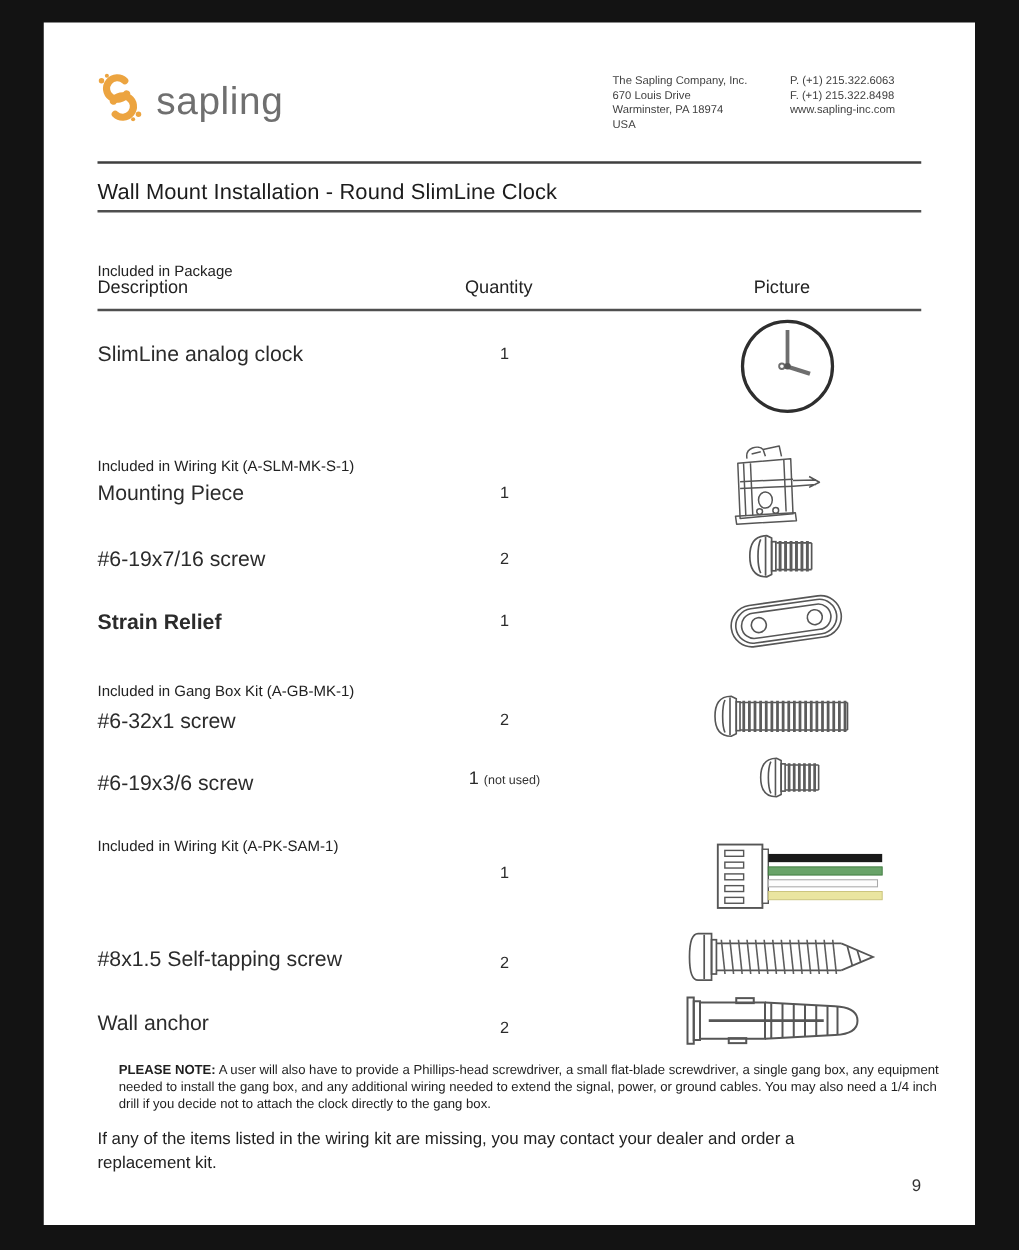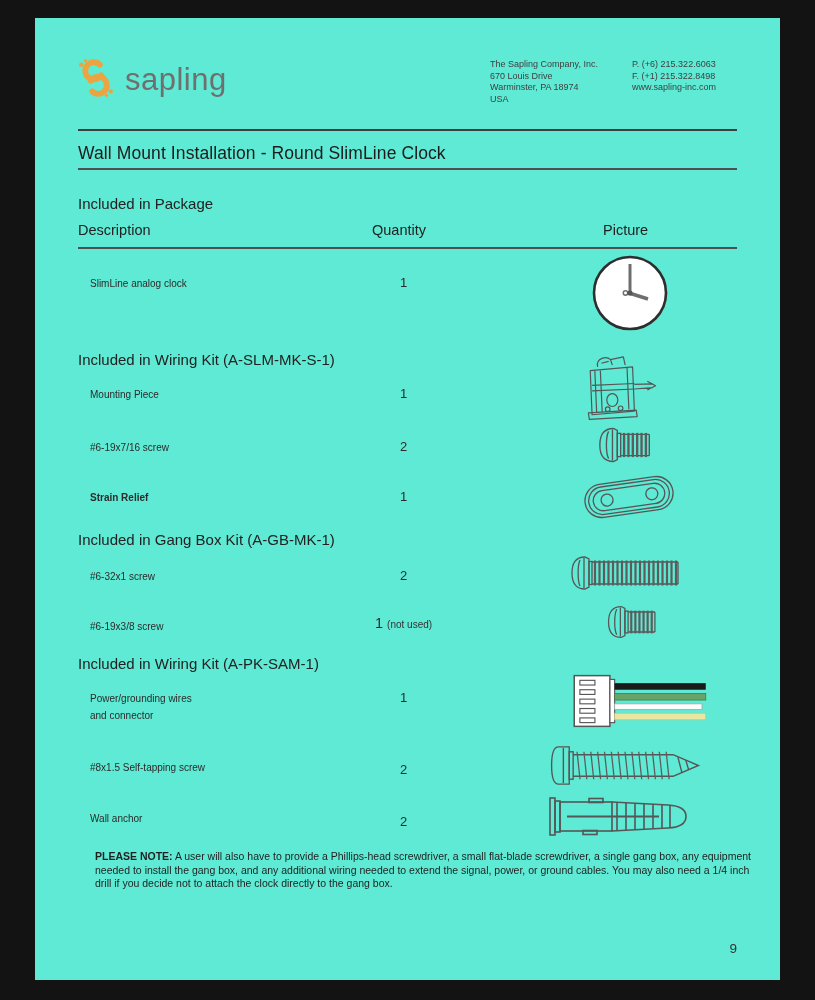--- a/index.html
+++ b/index.html
@@ -1,34 +1,34 @@
 <!DOCTYPE html>
 <html><head>
 <meta charset="utf-8">
 <style>
   html,body{margin:0;padding:0;background:#131313;}
   body{width:815px;height:1000px;overflow:hidden;font-family:"Liberation Sans",sans-serif;-webkit-font-smoothing:antialiased;}
-  .paper{position:absolute;left:35px;top:18px;width:745px;height:962px;background:#5eead4;}
+  .paper{position:absolute;left:35px;top:18px;width:745px;height:962px;background:#ffffff;}
   .abs{position:absolute;}
   :root{--line:#565656;--ink:#262626;}
 
   .logo-wrap{left:40px;top:38px;display:flex;align-items:center;gap:8px;}
   .logo-text{font-size:31px;color:#6f6f6f;letter-spacing:0.5px;}
   .addr{font-size:9px;line-height:11.5px;color:#3f3f3f;}
   .company-block{left:455px;top:41px;}
   .contact-block{left:597px;top:41px;}
   .rule-top{left:43px;top:111px;width:659px;height:2px;background:#3f3f3f;}
   .doc-title{left:43px;top:125px;font-size:17.5px;color:#1c1c1c;letter-spacing:0.1px;}
   .rule-title{left:43px;top:150px;width:659px;height:1.5px;background:#4f4f4f;}
 
-  .sec-heading{font-size:15px;color:#222;}
+  .sec-heading{font-size:12px;color:#222;margin-top:15px;}
   .col-header{font-size:14.5px;color:#222;}
   .rule-header{left:43px;top:229px;width:659px;height:1.5px;background:#4f4f4f;}
 
-  .row-desc{font-size:10px;color:#2b2b2b;white-space:pre-line;line-height:17px;margin-left:12px;}
+  .row-desc{font-size:17px;color:#2b2b2b;white-space:pre-line;line-height:17px;}
   .row-qty{font-size:13px;color:#2b2b2b;white-space:nowrap;}
   .qty-note{font-size:10px;color:#333;margin-left:4px;}
   .pic svg{display:block;}
 
   .note-para{left:43px;top:832px;width:662px;font-size:10.5px;line-height:13.5px;color:#1f1f1f;margin-left:17px;}
   .note-label{font-weight:bold;}
   .footer-para{left:43px;top:884px;width:614px;font-size:13.5px;line-height:18.5px;color:#222;}
   .page-num{left:658px;top:923px;width:44px;text-align:right;font-size:13.5px;color:#333;}
 </style>
 </head>
@@ -54,21 +54,21 @@
     <span class="logo-text">sapling</span>
   </div>
 
   <div class="abs addr company-block">
     <div>The Sapling Company, Inc.</div>
     <div>670 Louis Drive</div>
     <div>Warminster, PA 18974</div>
     <div>USA</div>
   </div>
   <div class="abs addr contact-block">
-    <div>P. (+6) 215.322.6063</div>
+    <div>P. (+1) 215.322.6063</div>
     <div>F. (+1) 215.322.8498</div>
     <div>www.sapling-inc.com</div>
   </div>
 
   <div class="abs rule-top"></div>
   <div class="abs doc-title">Wall Mount Installation - Round SlimLine Clock</div>
   <div class="abs rule-title"></div>
 
   <div class="abs sec-heading" style="left:43px;top:177px;">Included in Package</div>
   <div class="abs col-header" style="left:43px;top:204px;">Description</div>
@@ -174,21 +174,21 @@
           <line x1="84.5" y1="6.5" x2="84.5" y2="31.5"></line>
         <line x1="89" y1="6.5" x2="89" y2="31.5"></line>
           <line x1="93.5" y1="6.5" x2="93.5" y2="31.5"></line>
         <line x1="98" y1="6.5" x2="98" y2="31.5"></line>
           <line x1="102.5" y1="6.5" x2="102.5" y2="31.5"></line>
         <line x1="107" y1="6.5" x2="107" y2="31.5"></line>
       </g>
     </svg>
   </div>
 
-  <div class="abs row-desc" style="left:43px;top:600px;">#6-19x3/8 screw</div>
+  <div class="abs row-desc" style="left:43px;top:600px;">#6-19x3/6 screw</div>
   <div class="abs row-qty" style="left:340px;top:597px;font-size:14.5px;"><span>1</span><span class="qty-note">(not used)</span></div>
   <div class="abs pic" style="left:569px;top:584px;">
     <svg width="60" height="40" viewBox="0 0 66 42">
       <g fill="none" stroke="#565656" stroke-width="1.4">
         <path d="M19,4 C8,4 5,12 5,21 C5,30 8,38 19,38 L23,36 L23,6 Z"></path>
         <path d="M14,7 C11,13 11,29 14,35"></path>
         <path d="M18,5 L18,37"></path>
         <rect x="23" y="9" width="3.5" height="24"></rect>
         <path d="M27,10 L56,10 M27,32 L56,32 M56,10 L56,32"></path>
       </g>
@@ -198,22 +198,20 @@
         <line x1="39" y1="8.5" x2="39" y2="33.5"></line>
         <line x1="43.5" y1="8.5" x2="43.5" y2="33.5"></line>
         <line x1="48" y1="8.5" x2="48" y2="33.5"></line>
         <line x1="52.5" y1="8.5" x2="52.5" y2="33.5"></line>
       </g>
     </svg>
   </div>
 
   <div class="abs sec-heading" style="left:43px;top:637px;">Included in Wiring Kit (A-PK-SAM-1)</div>
 
-  <div class="abs row-desc" style="left:43px;top:672px;">Power/grounding wires
-and connector</div>
   <div class="abs row-qty" style="left:365px;top:672px;">1</div>
   <div class="abs pic" style="left:531px;top:652px;">
     <svg width="148" height="62" viewBox="0 0 148 66">
       <rect x="4" y="6" width="38" height="54" fill="#fff" stroke="#565656" stroke-width="1.6"></rect>
       <rect x="42" y="10" width="5" height="46" fill="#fff" stroke="#565656" stroke-width="1.2"></rect>
       <g fill="#fff" stroke="#565656" stroke-width="1.2">
         <rect x="10" y="11" width="16" height="5"></rect>
         <rect x="10" y="21" width="16" height="5"></rect>
         <rect x="10" y="31" width="16" height="5"></rect>
         <rect x="10" y="41" width="16" height="5"></rect>
@@ -270,16 +268,17 @@
         <path d="M20,22.5 L112,22.5" stroke-width="2.2"></path>
         <path d="M65,8 L121,11 M65,37 L121,34"></path>
         <path d="M121,11 Q139,12 139,22.5 Q139,33 121,34"></path>
         <path d="M70,8.5 L70,36.5 M79,9 L79,36 M88,9.5 L88,35.5 M97,10 L97,35 M106,10.5 L106,34.5 M115,11 L115,34 M123,11.5 L123,33.5"></path>
       </g>
     </svg>
   </div>
 
   <div class="abs note-para"><span class="note-label">PLEASE NOTE:</span><span> A user will also have to provide a Phillips-head screwdriver, a small flat-blade screwdriver, a single gang box, any equipment needed to install the gang box, and any additional wiring needed to extend the signal, power, or ground cables. You may also need a 1/4 inch drill if you decide not to attach the clock directly to the gang box.</span></div>
 
+  <div class="abs footer-para">If any of the items listed in the wiring kit are missing, you may contact your dealer and order a replacement kit.</div>
 
   <div class="abs page-num">9</div>
 
 </div>
 
 </body></html>

